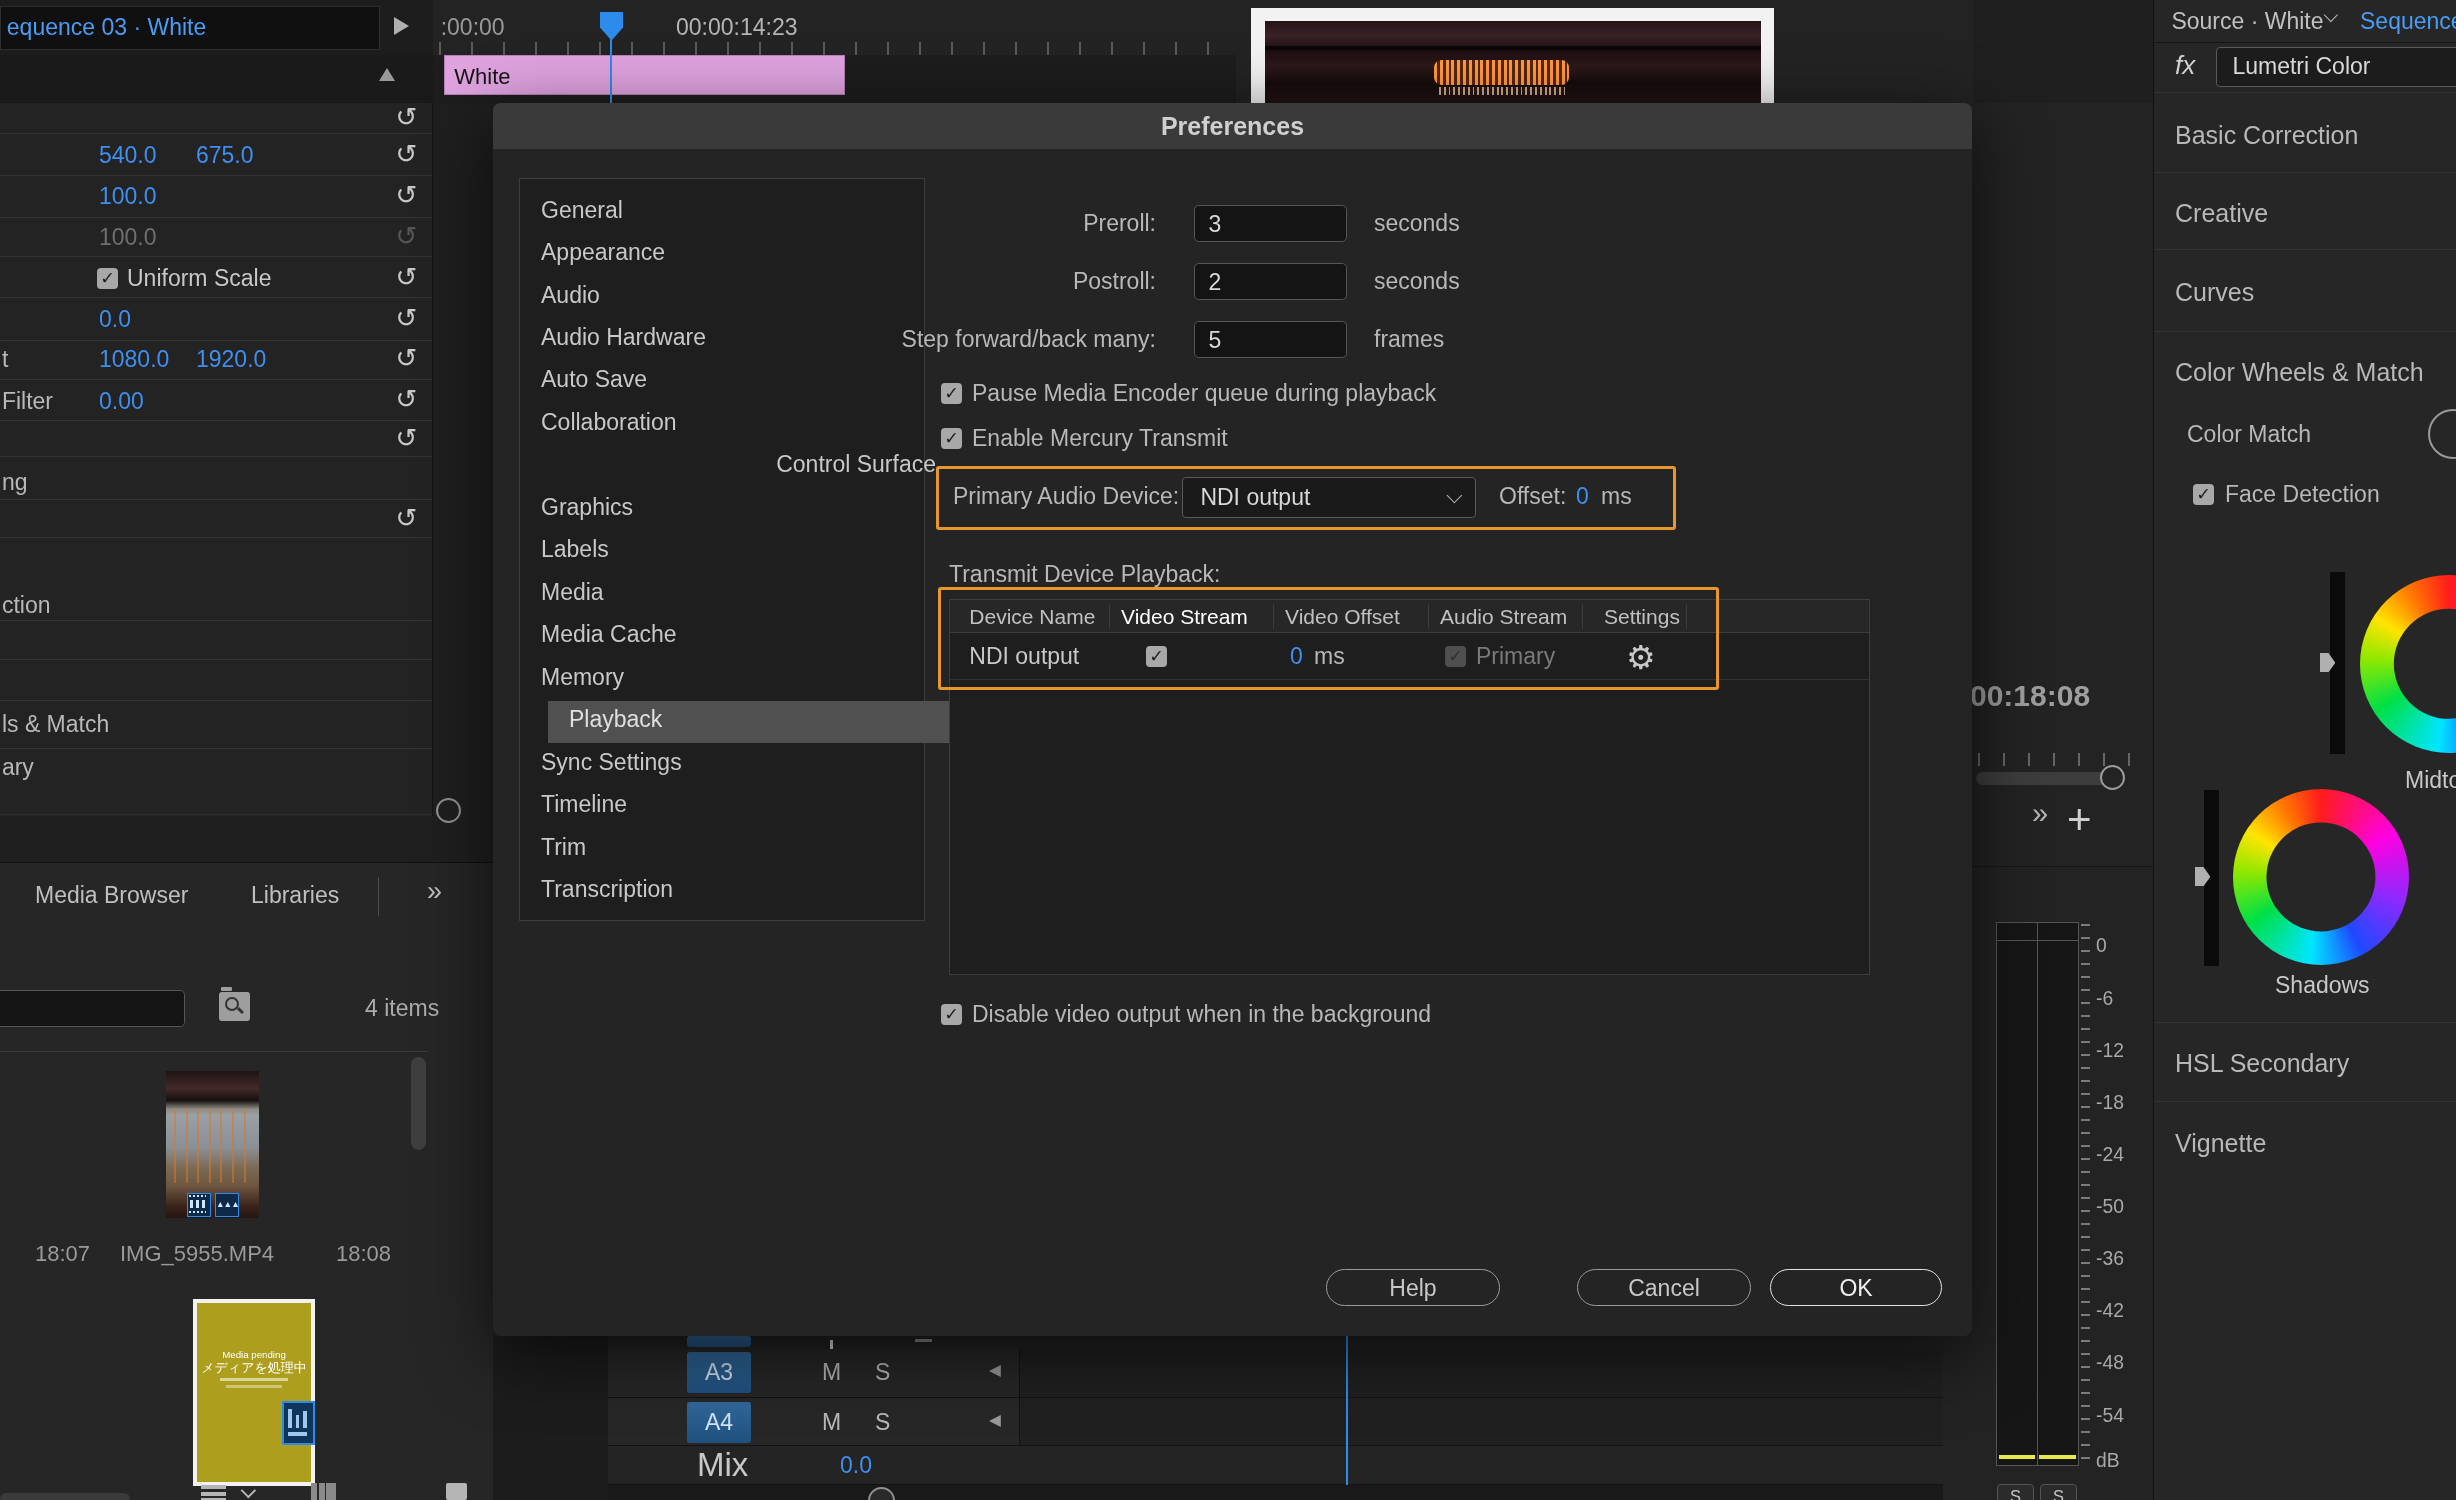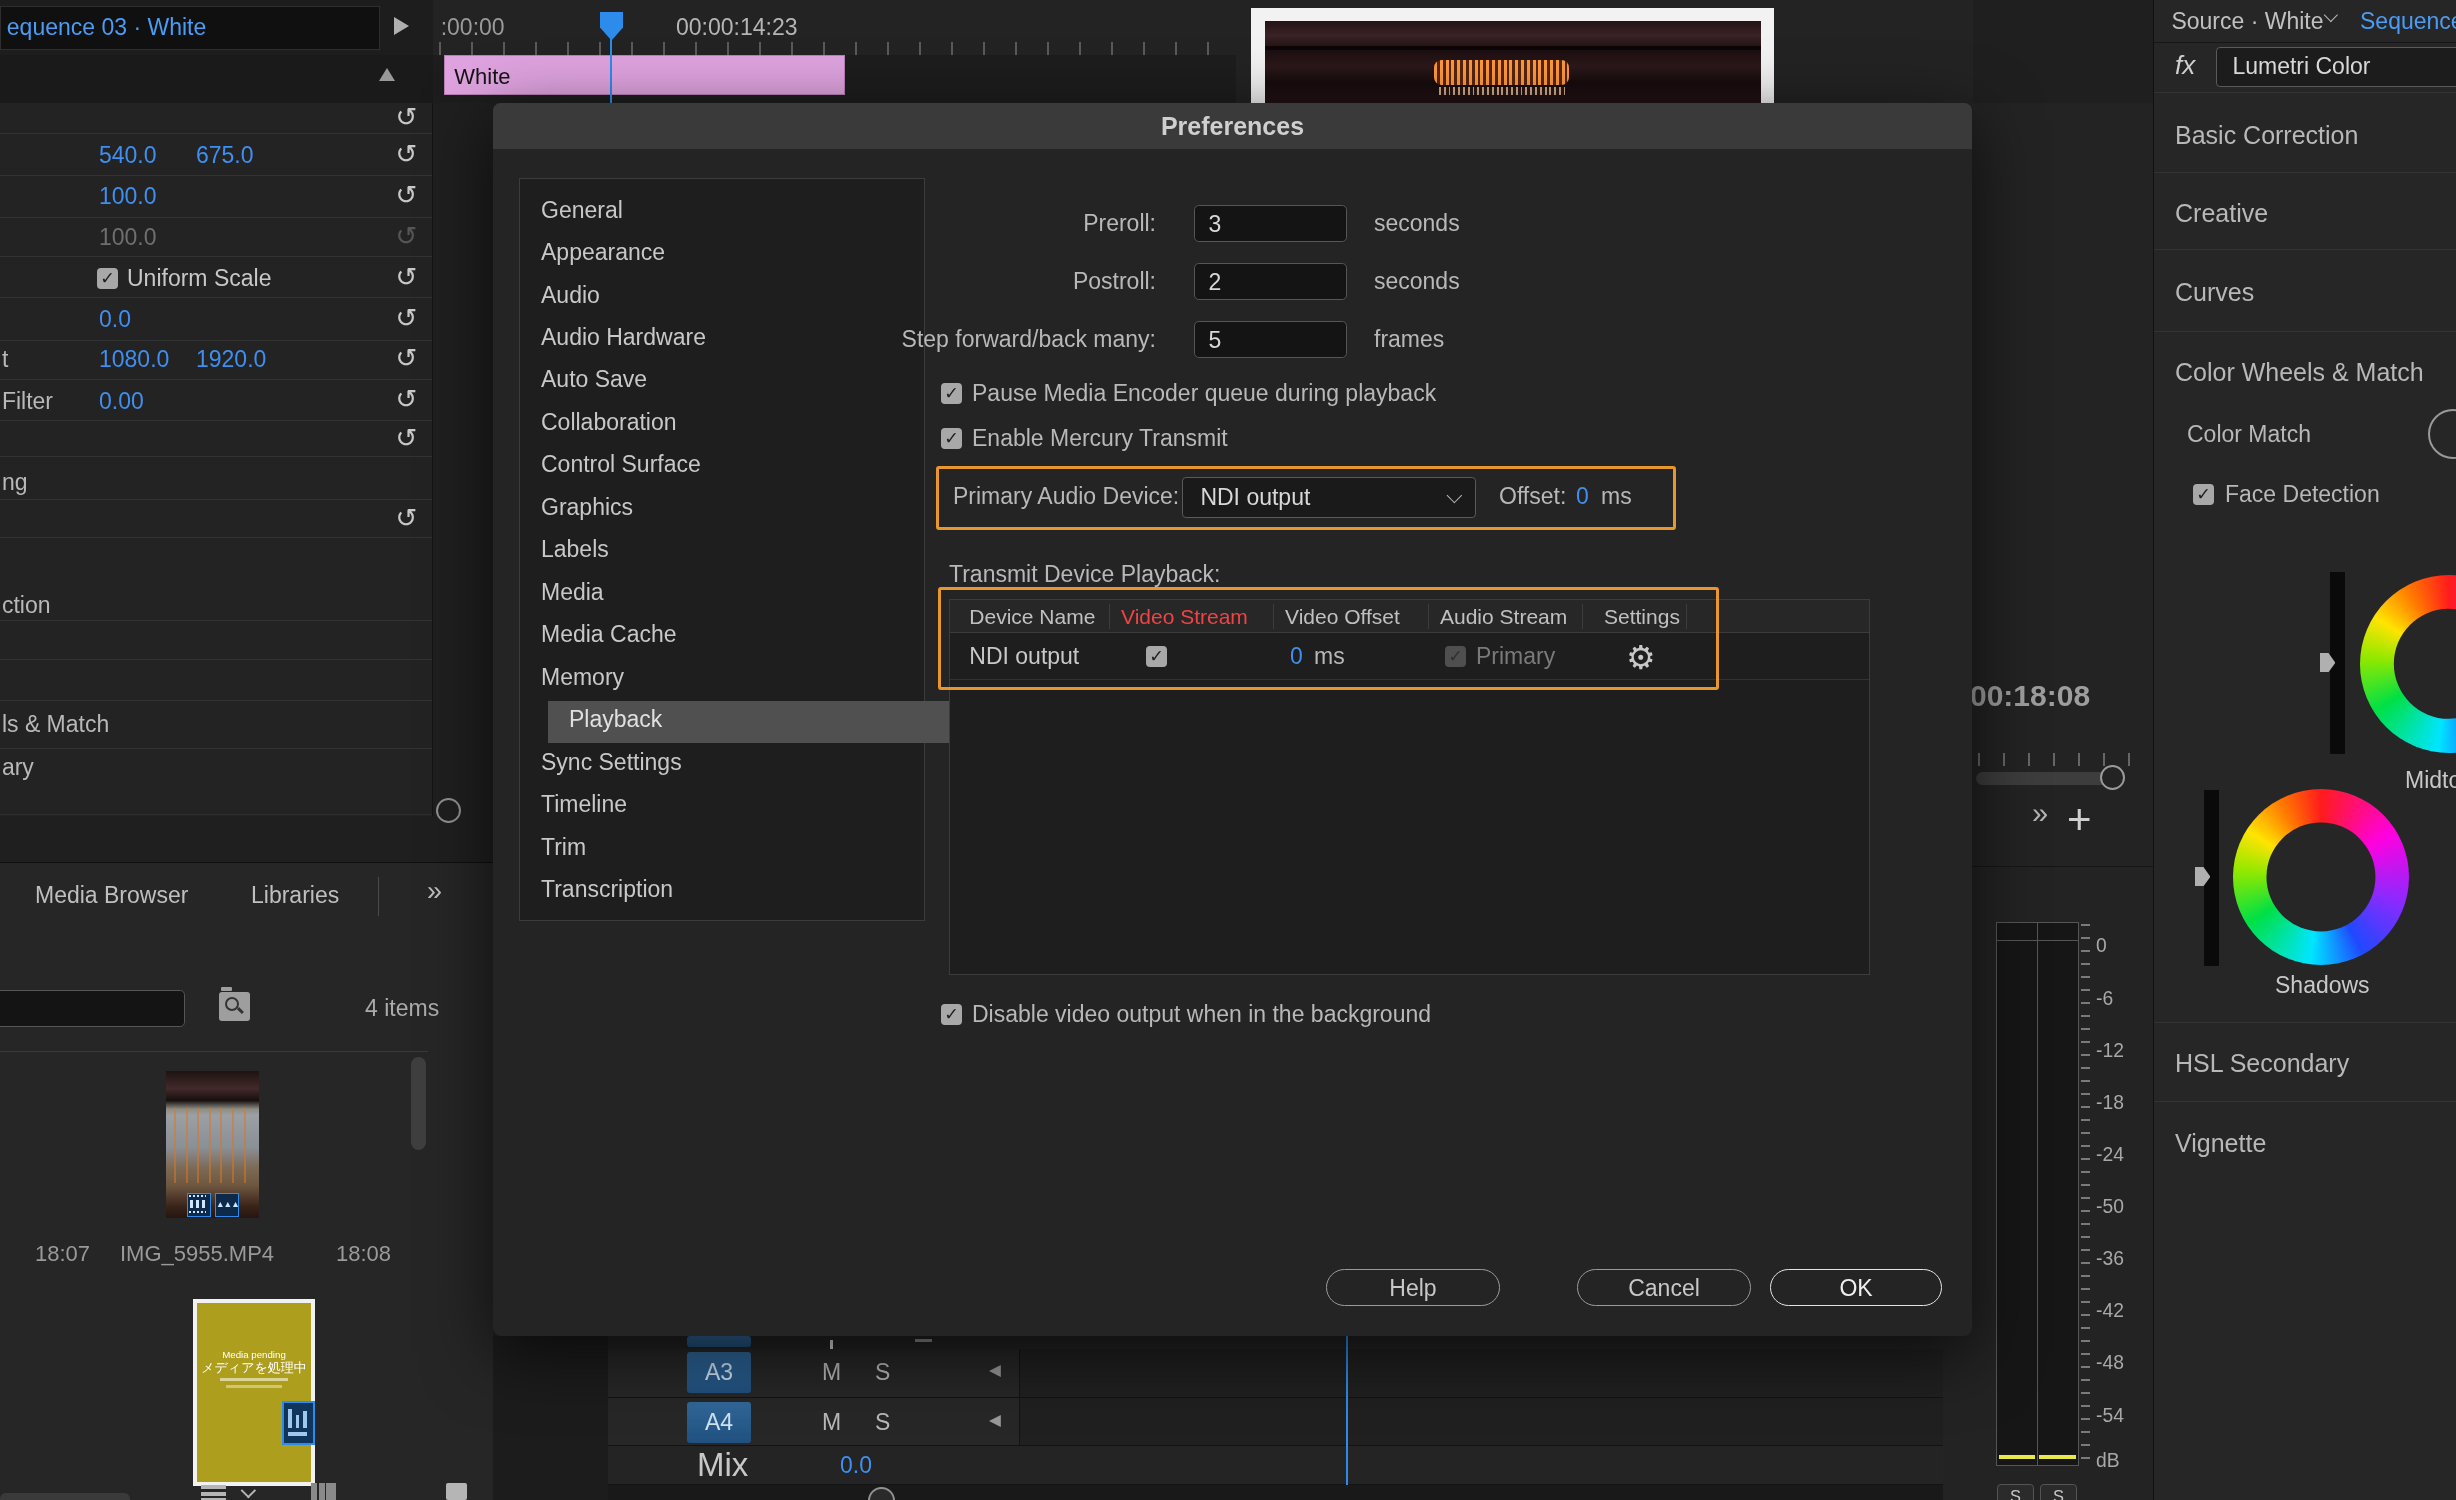--- a/index.html
+++ b/index.html
@@ -335,21 +335,21 @@
     <div class="t" style="left:0;top:9.7px;width:100%;text-align:center;color:#cfcfcf;font-size:25px;font-weight:bold;">Preferences</div>
   </div>
 
   <div class="abs" style="left:26px;top:75px;width:406px;height:743px;background:#1e1e1e;border:1px solid #3c3c3c;box-sizing:border-box;">
     <div class="t" style="left:0;top:12.6px;width:100%;padding-left:21px;height:42px;line-height:37px;color:#c8c8c8;box-sizing:border-box;">General</div>
     <div class="t" style="left:0;top:55px;width:100%;padding-left:21px;height:42px;line-height:37px;color:#c8c8c8;box-sizing:border-box;">Appearance</div>
     <div class="t" style="left:0;top:98px;width:100%;padding-left:21px;height:42px;line-height:37px;color:#c8c8c8;box-sizing:border-box;">Audio</div>
     <div class="t" style="left:0;top:140px;width:100%;padding-left:21px;height:42px;line-height:37px;color:#c8c8c8;box-sizing:border-box;">Audio Hardware</div>
     <div class="t" style="left:0;top:182px;width:100%;padding-left:21px;height:42px;line-height:37px;color:#c8c8c8;box-sizing:border-box;">Auto Save</div>
     <div class="t" style="left:0;top:225px;width:100%;padding-left:21px;height:42px;line-height:37px;color:#c8c8c8;box-sizing:border-box;">Collaboration</div>
-    <div class="t" style="left:0;top:267px;width:100%;padding-left:21px;height:42px;line-height:37px;color:#c8c8c8;box-sizing:border-box;">Control Surface</div>
+    <div class="t" style="left:12px;top:267px;width:100%;padding-left:21px;height:42px;line-height:37px;color:#c8c8c8;box-sizing:border-box;text-align:right;">Control Surface</div>
     <div class="t" style="left:0;top:352px;width:100%;padding-left:21px;height:42px;line-height:37px;color:#c8c8c8;box-sizing:border-box;">Labels</div>
     <div class="t" style="left:0;top:310px;width:100%;padding-left:21px;height:42px;line-height:37px;color:#c8c8c8;box-sizing:border-box;">Graphics</div>
     <div class="t" style="left:0;top:395px;width:100%;padding-left:21px;height:42px;line-height:37px;color:#c8c8c8;box-sizing:border-box;">Media</div>
     <div class="t" style="left:0;top:437px;width:100%;padding-left:21px;height:42px;line-height:37px;color:#c8c8c8;box-sizing:border-box;">Media Cache</div>
     <div class="t" style="left:0;top:480px;width:100%;padding-left:21px;height:42px;line-height:37px;color:#c8c8c8;box-sizing:border-box;">Memory</div>
     <div class="t" style="left:0;top:522px;width:100%;padding-left:21px;height:42px;line-height:37px;color:#e0e0e0;background:#505050;box-sizing:border-box;margin-left:28px;">Playback</div>
     <div class="t" style="left:0;top:565px;width:100%;padding-left:21px;height:42px;line-height:37px;color:#c8c8c8;box-sizing:border-box;">Sync Settings</div>
     <div class="t" style="left:0;top:607px;width:100%;padding-left:21px;height:42px;line-height:37px;color:#c8c8c8;box-sizing:border-box;">Timeline</div>
     <div class="t" style="left:0;top:650px;width:100%;padding-left:21px;height:42px;line-height:37px;color:#c8c8c8;box-sizing:border-box;">Trim</div>
     <div class="t" style="left:0;top:692px;width:100%;padding-left:21px;height:42px;line-height:37px;color:#c8c8c8;box-sizing:border-box;">Transcription</div>
@@ -380,21 +380,21 @@
   </div>
   <span class="t" style="left:1006px;top:380px;">Offset:</span>
   <span class="t blue" style="left:1083px;top:380px;">0</span>
   <span class="t" style="left:1108px;top:380px;">ms</span>
 
   <span class="t" style="left:456px;top:458px;">Transmit Device Playback:</span>
 
   <div class="abs" style="left:456px;top:496px;width:921px;height:376px;background:#1e1e1e;border:1px solid #3c3c3c;box-sizing:border-box;">
     <div class="abs" style="left:0;top:0;width:100%;height:33px;background:#272727;border-bottom:1px solid #3c3c3c;box-sizing:border-box;">
       <span class="t" style="left:19.3px;top:2.9px;font-size:21px;color:#c0c0c0;">Device Name</span>
-      <span class="t" style="left:171px;top:2.9px;font-size:21px;color:#ef4444;">Video Stream</span>
+      <span class="t" style="left:171px;top:2.9px;font-size:21px;color:#ffffff;">Video Stream</span>
       <span class="t" style="left:335px;top:2.9px;font-size:21px;color:#c0c0c0;">Video Offset</span>
       <span class="t" style="left:490px;top:2.9px;font-size:21px;color:#c0c0c0;">Audio Stream</span>
       <span class="t" style="left:654px;top:2.9px;font-size:21px;color:#c0c0c0;">Settings</span>
       <div class="thsep" style="left:159px;top:3.9px;height:25px;"></div>
       <div class="thsep" style="left:323px;top:3.9px;height:25px;"></div>
       <div class="thsep" style="left:478px;top:3.9px;height:25px;"></div>
       <div class="thsep" style="left:632px;top:3.9px;height:25px;"></div>
       <div class="thsep" style="left:736px;top:3.9px;height:25px;"></div>
     </div>
     <div class="abs" style="left:0;top:33px;width:100%;height:47px;border-bottom:1px solid #333;box-sizing:border-box;">

